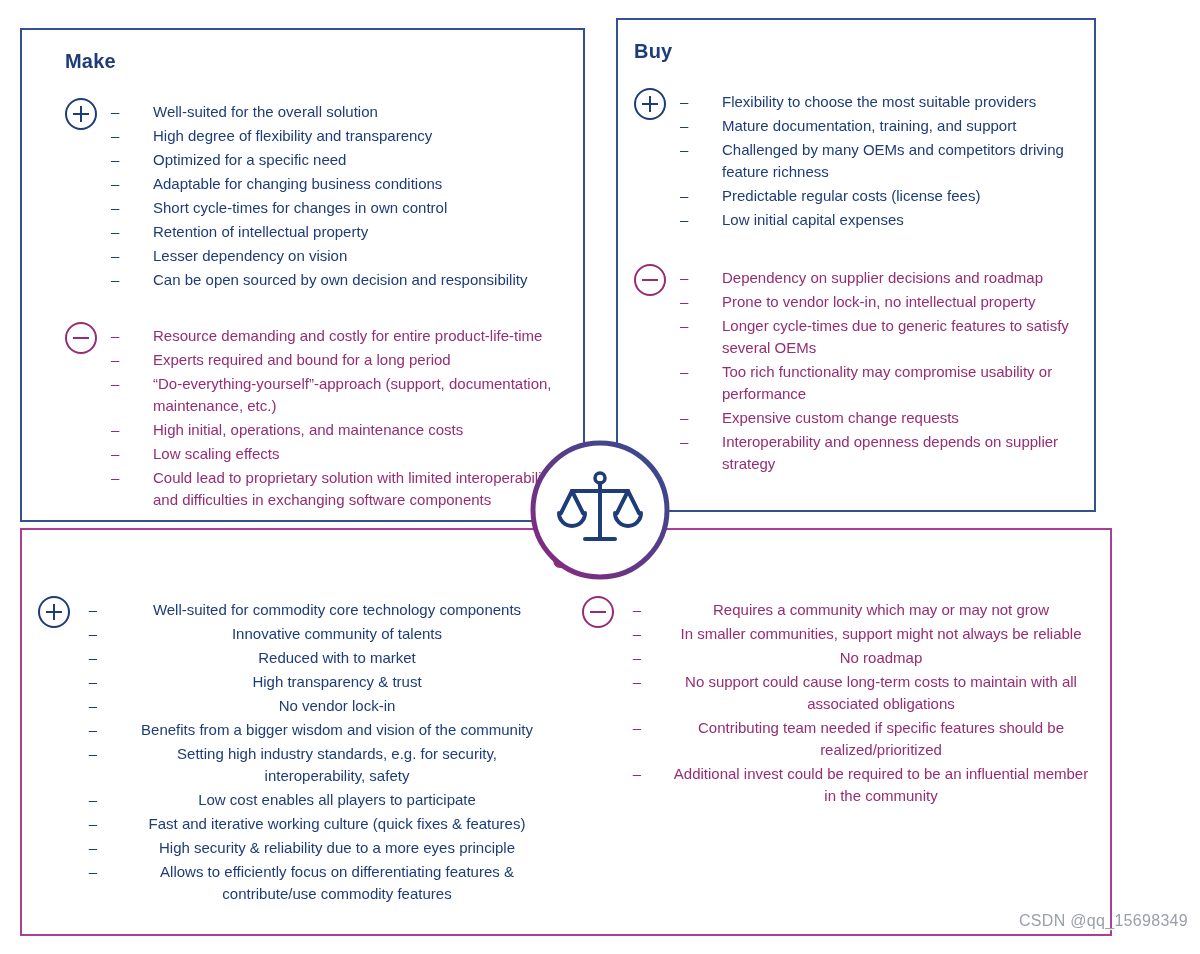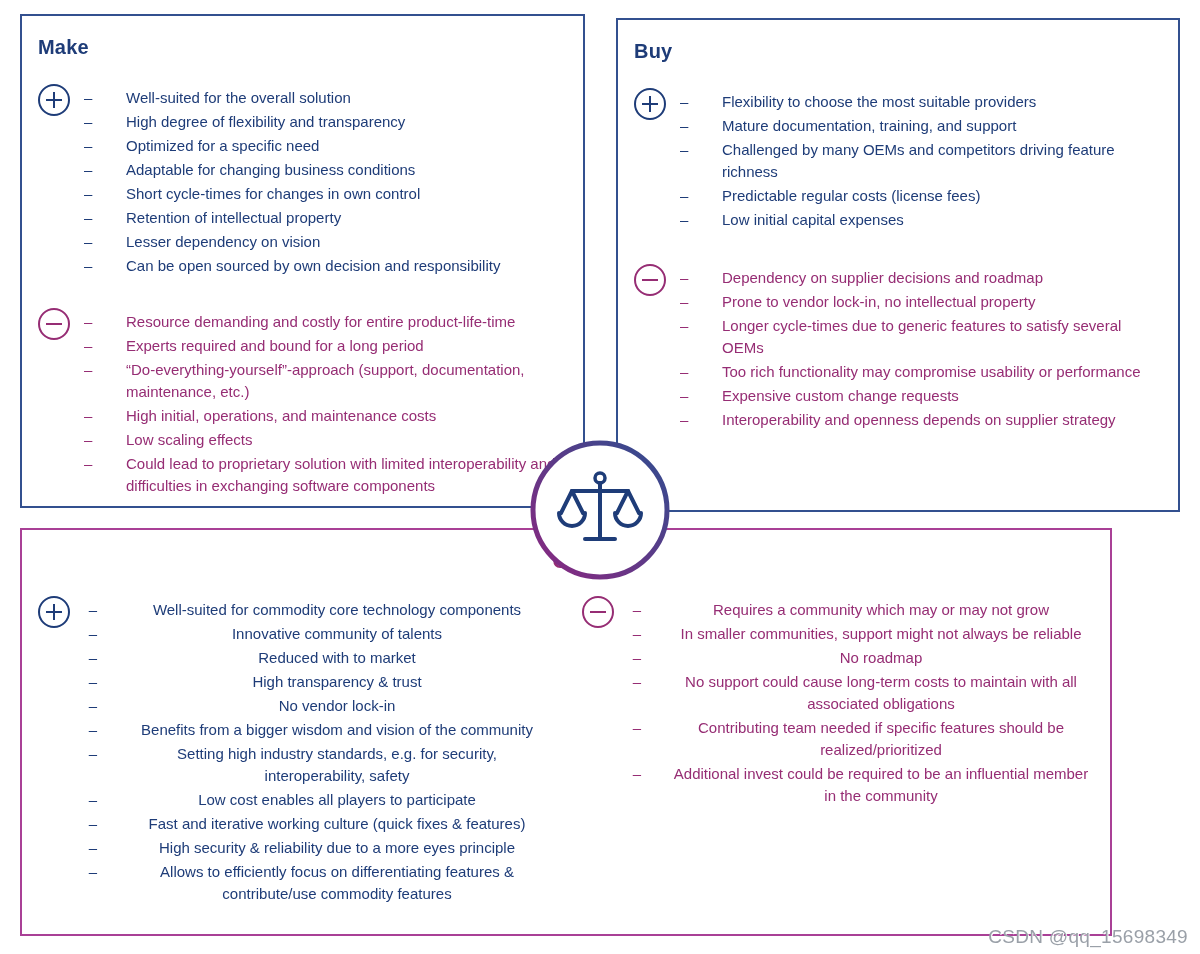--- a/index.html
+++ b/index.html
@@ -4,22 +4,22 @@
 <style>
   * { margin:0; padding:0; box-sizing:border-box; }
   html,body { background:#ffffff; }
   body {
     width:1200px; height:954px; position:relative; overflow:hidden;
     font-family:"Liberation Sans", sans-serif;
     --navy:#1e3c78; --purple:#962d74; --border_blue:#33508f; --border_purple:#a94096;
     --grad_blue:#2f4d8f; --grad_purple:#8b2780; --watermark:#9aa0a8;
   }
   .panel { position:absolute; background:#fff; border:2px solid var(--border_blue); }
-  #make { left:20px; top:14px; width:565px; height:494px; }
-  #buy  { left:616px; top:18px; width:564px; height:494px; }
+  #make { left:20px; top:28px; width:565px; height:494px;padding-left:27px; }
+  #buy  { left:616px; top:18px; width:480px; height:494px; }
   #oss  { left:20px; top:528px; width:1092px; height:408px; border-color:var(--border_purple);text-align:center; }
   .panel-title { margin:20px 0 0 16px; font-size:20px; font-weight:700; color:var(--navy); letter-spacing:.2px; }
   #oss .panel-title { color:var(--purple); }
 
   .section { display:flex; align-items:flex-start; padding:0 18px 0 16px; }
   .pros-section { margin-top:28px; }
   #make .cons-section { margin-top:32px; }
   #buy  .cons-section { margin-top:34px; }
 
   .sign { flex:0 0 32px; height:32px; border-radius:50%; position:relative; margin-right:14px; margin-top:-3px; }
@@ -36,21 +36,21 @@
   .pros .li { color:var(--navy); }
   .cons .li { color:var(--purple); }
   .dash { flex:0 0 18px; }
   .txt { flex:1;margin-left:24px; }
 
   .oss-columns { display:flex; align-items:flex-start; margin-top:26px; }
   .oss-col { width:50%; }
 
   .emblem { position:absolute; left:528px; top:438px; width:144px; height:144px; z-index:5; }
 
-  .watermark { position:absolute; right:12px; bottom:6px; font-size:19px;
+  .watermark { position:absolute; right:12px; bottom:24px; font-size:16px;
                color:var(--watermark); letter-spacing:.3px; text-shadow:1px 1px 0 #ffffff; }
 </style>
 </head>
 <body style="--navy: #1e3c78; --purple: #962d74; --border_blue: #33508f; --border_purple: #a94096; --grad_blue: #2f4d8f; --grad_purple: #8b2780; --watermark: #9aa0a8;">
 
 <div class="panel" id="make">
   <div class="panel-title">Make</div>
   <div class="section pros-section pros">
     <div class="sign plus"></div>
     <div class="list">

